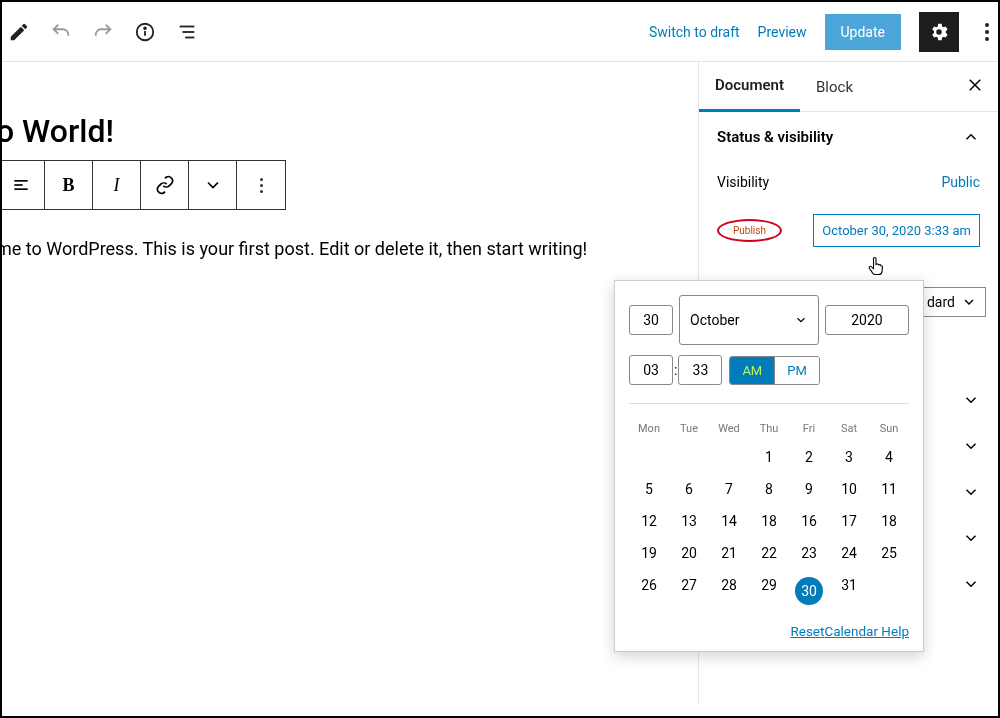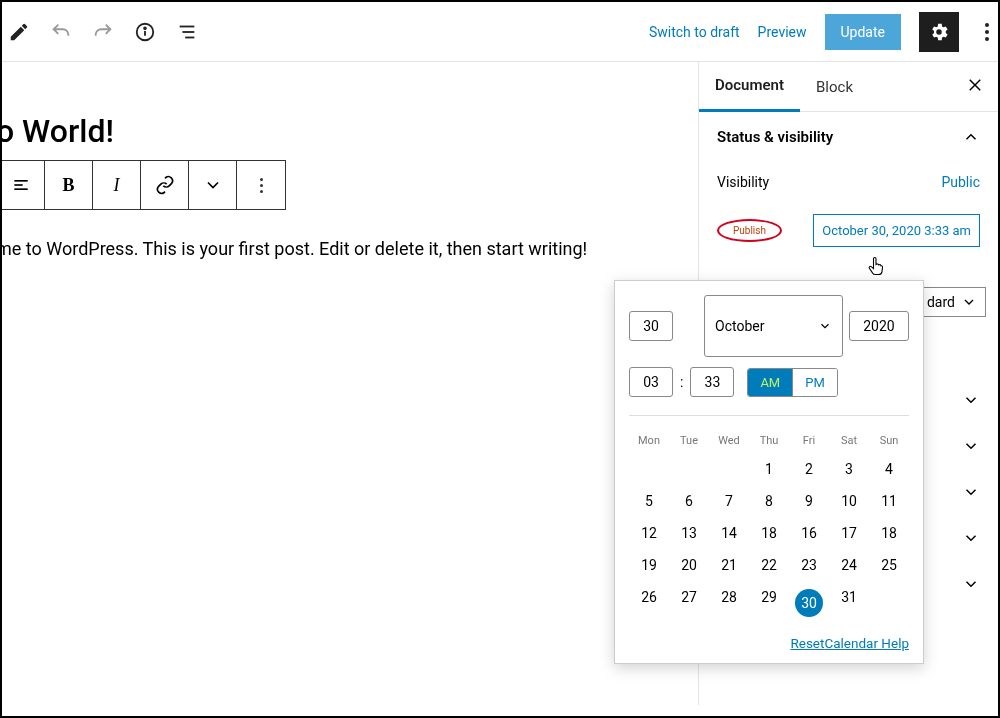--- a/index.html
+++ b/index.html
@@ -49,23 +49,23 @@
   .format-select { border:1px solid #888; padding:6px 8px 6px 8px; font-size:14px; display:flex; align-items:center; gap:6px; cursor:pointer; }
   .format-select svg{width:16px;height:16px;}
   .collapsed-row { display:flex; justify-content:flex-end; padding:14px 18px; cursor:pointer; }
   .collapsed-row svg{width:18px;height:18px;}
 
   
   .datepicker { position:absolute; top:278px; left:612px; width:310px; background:#fff; border:1px solid #ccc; box-shadow:0 4px 14px rgba(0,0,0,.18); padding:14px 14px 12px 14px; font-size:14px; }
   .dp-inputs { display:flex; gap:6px; align-items:center; }
   .dp-box { border:1px solid #888; border-radius:3px; padding:6px 10px; text-align:center; font-size:14px; }
   .dp-box.small{ width:44px; }
-  .dp-select{ flex:1; display:flex; align-items:center; justify-content:space-between; padding:22px 10px; border:1px solid #888; border-radius:3px; cursor:pointer;margin-left:25px; }
+  .dp-select{ flex:1; display:flex; align-items:center; justify-content:space-between; padding:16px 10px; border:1px solid #888; border-radius:3px; cursor:pointer; }
   .dp-select svg{width:14px;height:14px;}
-  .dp-time { display:flex; gap:7px; align-items:center; margin-top:10px; }
+  .dp-time { display:flex; gap:1px; align-items:center; margin-top:10px; }
   .ampm { display:flex; border:1px solid #888; border-radius:3px; overflow:hidden; margin-left:6px; }
   .ampm div{ padding:6px 12px; font-size:13px; cursor:pointer; }
   .ampm .am{ background:#007cba; color:#bef264; }
   .ampm .pm{ color:#007cba; background:#fff; border-left:1px solid #888;}
   .dp-divider{ height:1px; background:#ddd; margin:18px 0 12px 0; }
   .dp-nav{ display:flex; align-items:center; justify-content:space-between; }
   .dp-nav-btn{ border:1px solid #ddd; border-radius:3px; width:36px; height:30px; display:flex; align-items:center; justify-content:center; cursor:pointer; }
   .dp-nav-btn svg{width:20px;height:16px;color:#888;}
   .dp-month{ font-weight:600; font-size:15px; }
   .dp-grid{ width:100%; margin-top:10px; }
@@ -233,21 +233,21 @@
 
 <div class="datepicker">
   <div class="dp-inputs">
     <input class="dp-box small" value="30" style="">
     <div class="dp-select">
       <span>October</span>
       <svg viewBox="0 0 24 24" fill="none" stroke="currentColor" stroke-width="2">
           <polyline points="6 9 12 15 18 9"></polyline>
         </svg>
     </div>
-    <input class="dp-box" style="width: 60px;" value="2020">
+    <input class="dp-box" style="width: 84px;" value="2020">
   </div>
   <div class="dp-time">
     <input class="dp-box small" value="03" style="">
     <span>:</span>
     <input class="dp-box small" value="33" style="">
     <div class="ampm">
       <div class="am">AM</div>
       <div class="pm">PM</div>
     </div>
   </div>

